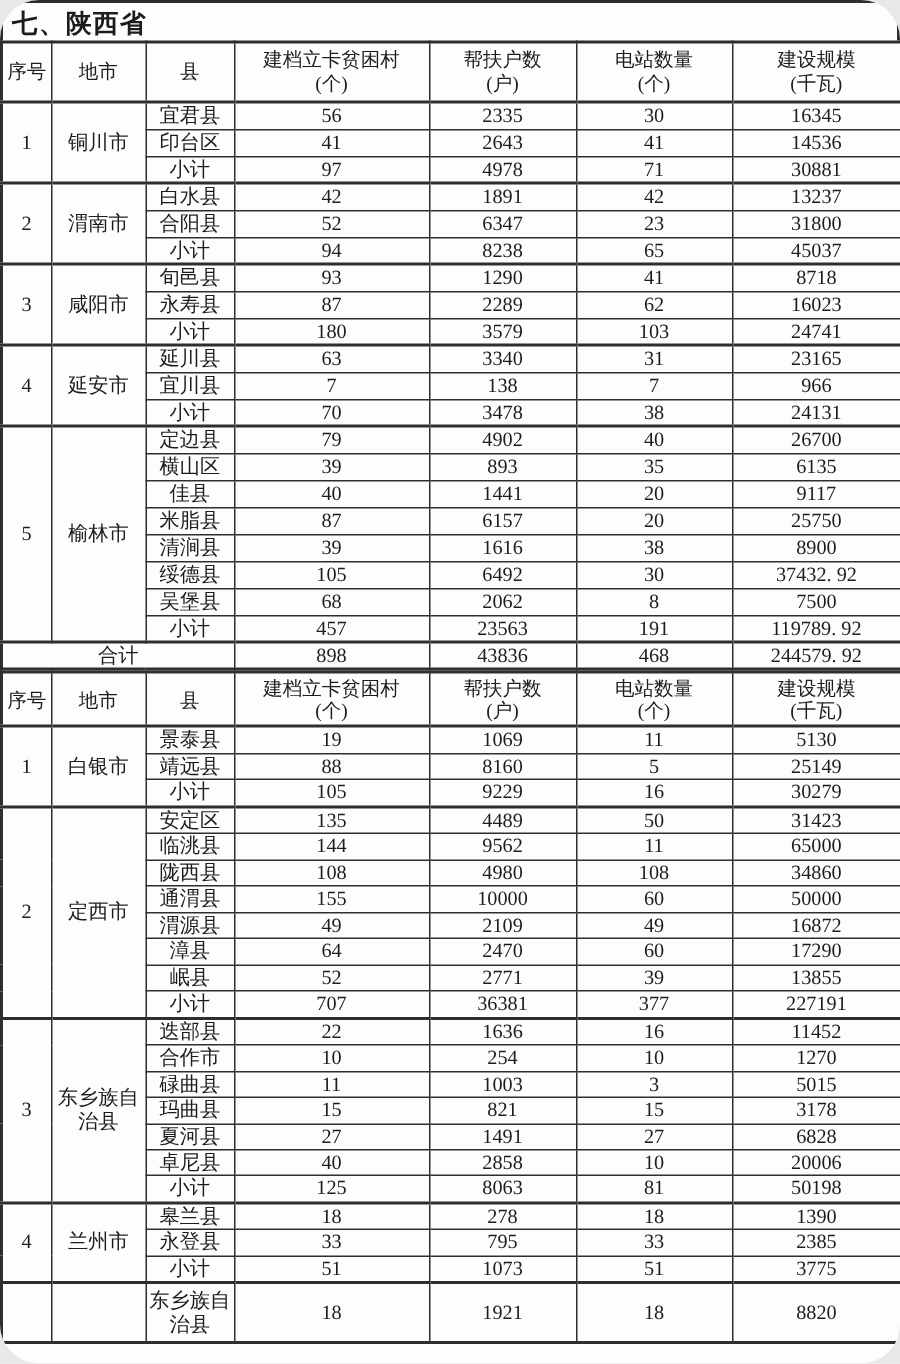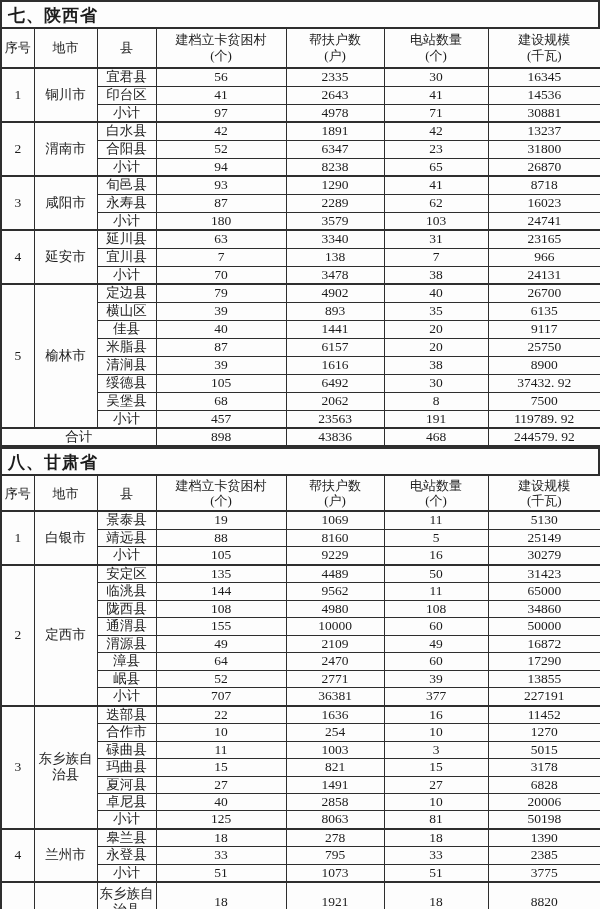--- a/index.html
+++ b/index.html
@@ -6,20 +6,21 @@
     --line:#2e2e2e;
     --ink:#1c1c1c;
     --paper:#fdfdfd;
   }
   html,body{margin:0;padding:0;background:#e8e8e8;}
   .sheet{
     width:600px;height:909px;background:var(--paper);overflow:hidden;
     color:var(--ink);
     font-family:"Liberation Serif","DejaVu Serif",serif;
     margin:0 auto;
+    border-radius:26px;
   }
   .sec-title{
     box-sizing:border-box;height:27px;
     border:2px solid var(--line);border-bottom:none;
     display:flex;align-items:center;
     padding:1px 6px 0;
     font-weight:700;font-size:17px;letter-spacing:1px;
   }
   .tbl{
     border-collapse:collapse;table-layout:fixed;width:600px;
@@ -116,21 +117,21 @@
             <td>52</td>
             <td>6347</td>
             <td>23</td>
             <td>31800</td>
           </tr>
           <tr class="data">
             <td>小计</td>
             <td>94</td>
             <td>8238</td>
             <td>65</td>
-            <td>26870</td>
+            <td>45037</td>
           </tr>
           <tr class="data group-start">
             <td rowspan="3">3</td>
             <td rowspan="3">咸阳市</td>
             <td>旬邑县</td>
             <td>93</td>
             <td>1290</td>
             <td>41</td>
             <td>8718</td>
           </tr>
@@ -233,21 +234,20 @@
             <td colspan="3">合计</td>
             <td>898</td>
             <td>43836</td>
             <td>468</td>
             <td>244579. 92</td>
           </tr>
         </tbody>
       </table>
     </section>
     <section>
-      <div class="sec-title">八、甘肃省</div>
       <table class="tbl tbl-2">
         <colgroup>
           <col class="col-no">
           <col class="col-city">
           <col class="col-county">
           <col class="col-v1">
           <col class="col-v2">
           <col class="col-v3">
           <col class="col-v4">
         </colgroup>

